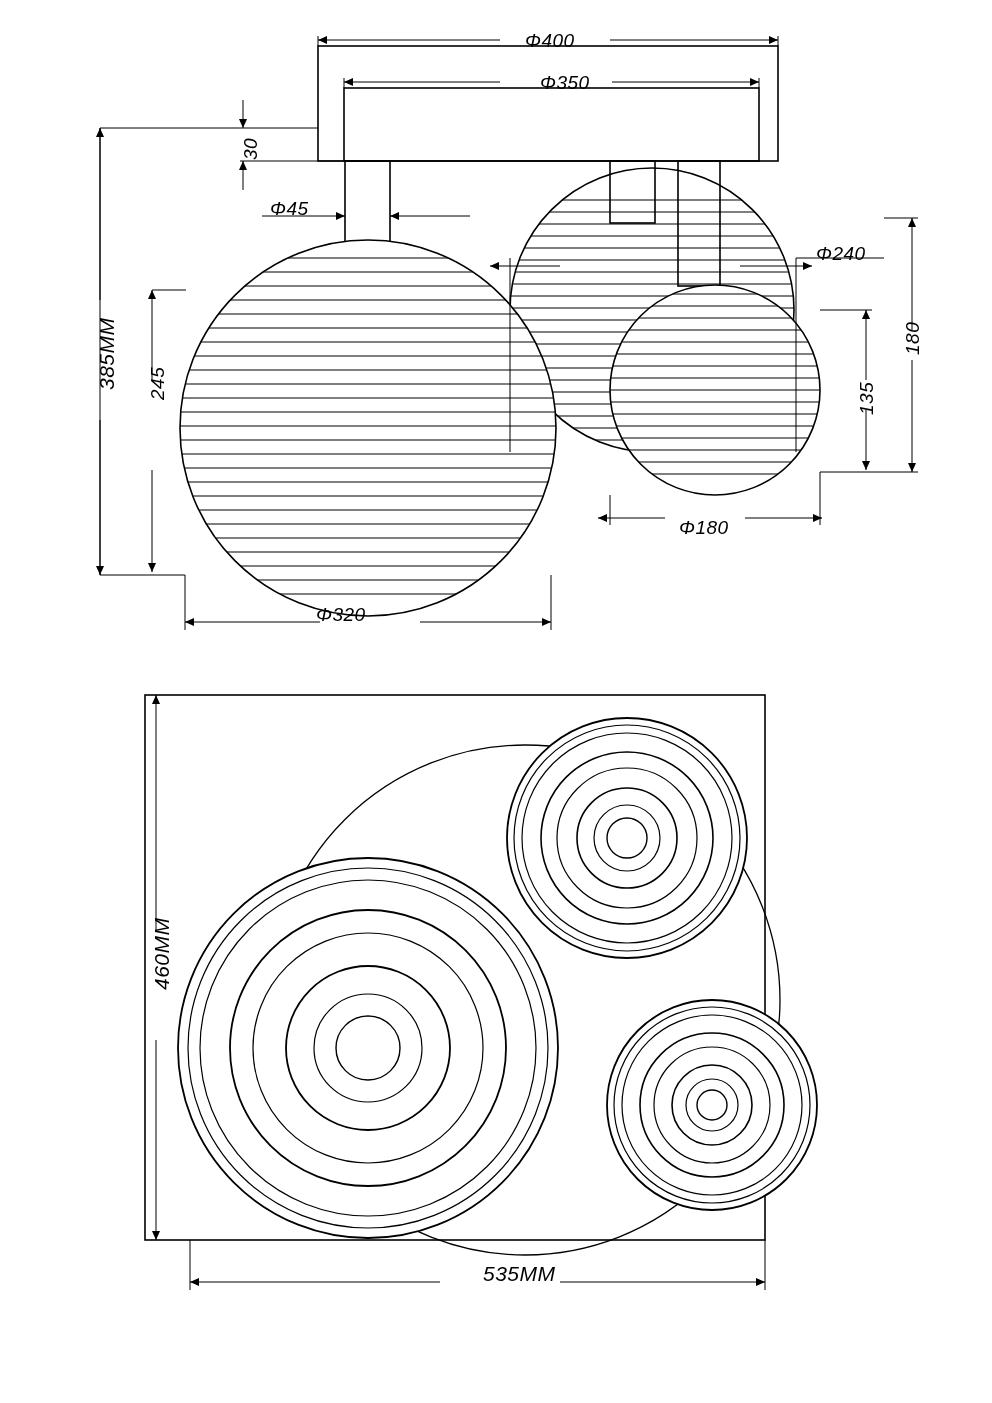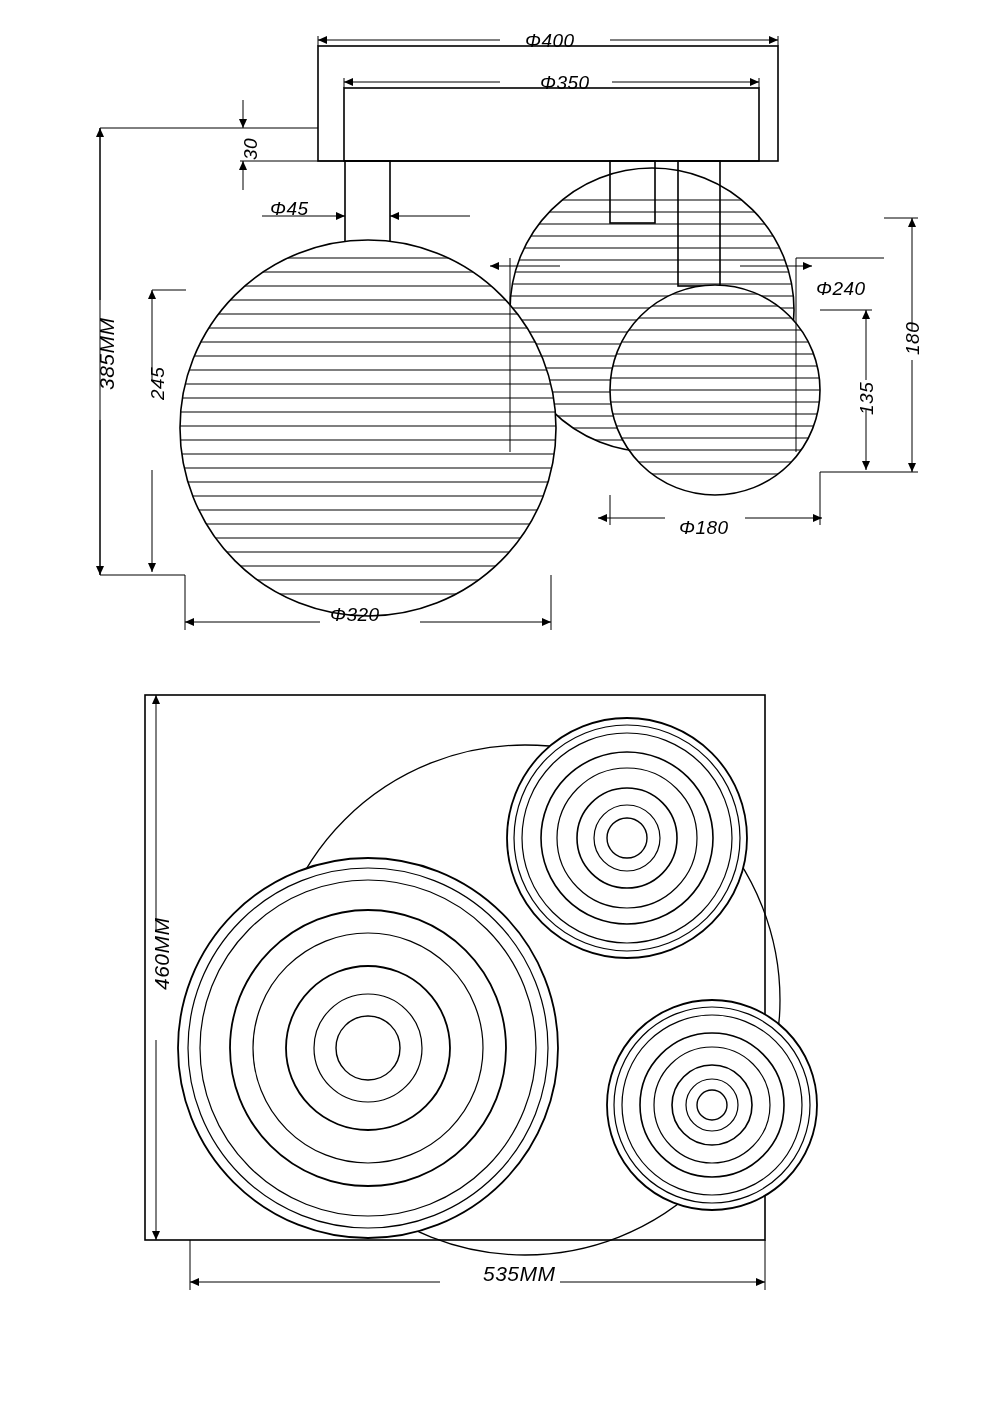--- a/index.html
+++ b/index.html
@@ -252,24 +252,24 @@
       <line x1="765" y1="1240" x2="765" y2="1290"></line>
       <line x1="190" y1="1282" x2="440" y2="1282" marker-start="url(#arrStart)"></line>
       <line x1="560" y1="1282" x2="765" y2="1282" marker-end="url(#arrEnd)"></line>
     </g>
   </svg>
 
   <div class="lbl" style="left:525px; top:30px;">Φ400</div>
   <div class="lbl" style="left:540px; top:72px;">Φ350</div>
   <div class="lbl vert" style="left:240px; top:160px;">30</div>
   <div class="lbl" style="left:270px; top:198px;">Φ45</div>
-  <div class="lbl" style="left:816px; top:243px;margin-top:35px;">Φ240</div>
+  <div class="lbl" style="left:816px; top:243px;">Φ240</div>
   <div class="lbl vert" style="left:902px; top:355px;">180</div>
   <div class="lbl vert" style="left:856px; top:415px;">135</div>
   <div class="lbl big vert" style="left:95px; top:390px;">385MM</div>
   <div class="lbl vert" style="left:147px; top:400px;">245</div>
   <div class="lbl" style="left:679px; top:517px;">Φ180</div>
-  <div class="lbl" style="left:330px; top:604px;">Φ320</div>
+  <div class="lbl" style="left:316px; top:604px;">Φ320</div>
 
   <div class="lbl big vert" style="left:150px; top:990px;">460MM</div>
   <div class="lbl big" style="left:483px; top:1262px;">535MM</div>
 
 </div>
 
 </body></html>

